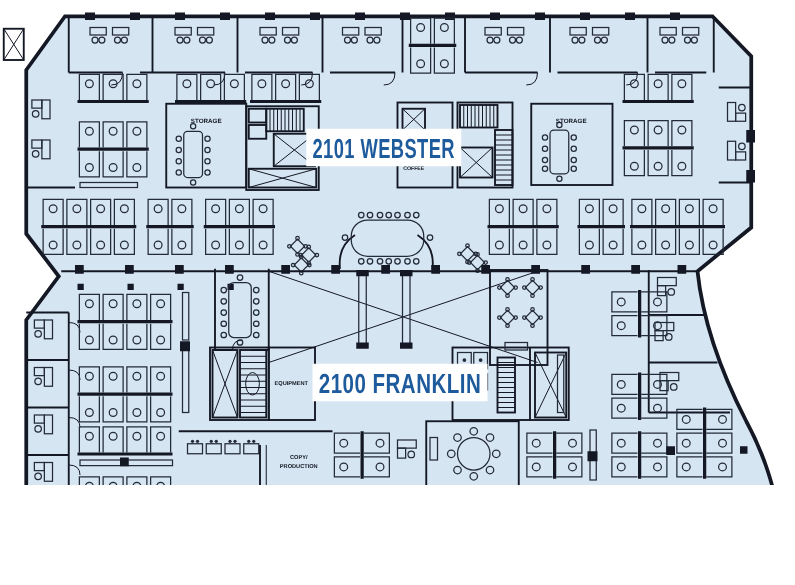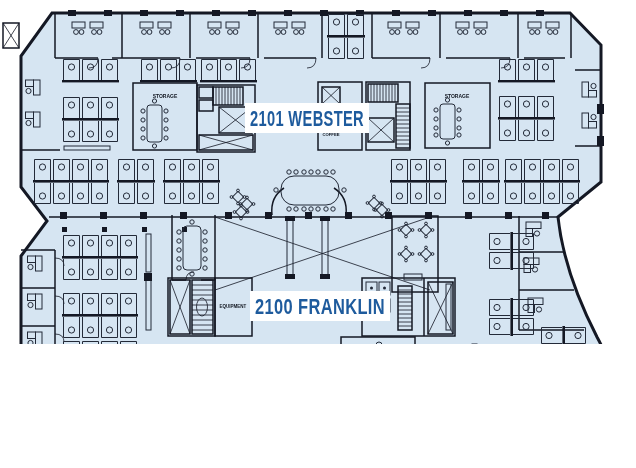--- a/index.html
+++ b/index.html
@@ -1,16 +1,16 @@
 <!DOCTYPE html>
 <html style="--background: #ffffff; --floor: #d6e5f2; --wall: #141824; --label_text: #1e5b9d; --label_bg: #ffffff;"><head>
 <meta charset="utf-8">
 <style>
   html,body{margin:0;padding:0;background:var(--background,#fff);}
-  #stage{width:636px;height:344px;position:relative;font-family:"Liberation Sans",sans-serif;}
+  #stage{width:636px;height:388px;position:relative;font-family:"Liberation Sans",sans-serif;}
   svg{display:block;}
   .floor{fill:var(--floor,#d6e5f2);stroke:var(--wall,#141824);stroke-width:3;stroke-linejoin:miter;}
   .w{fill:none;stroke:var(--wall,#141824);stroke-width:1.5;}
   .wt{fill:none;stroke:var(--wall,#141824);stroke-width:0.8;}
   .wb{fill:var(--background,#fff);stroke:var(--wall,#141824);stroke-width:1.5;}
   .f{fill:none;stroke:#232a38;stroke-width:1;}
   .ff{fill:#232a38;stroke:none;}
   .blk{fill:var(--wall,#141824);stroke:none;}
   .band{fill:var(--label_bg,#fff);}
   .title{fill:var(--label_text,#1e5b9d);font-family:"Liberation Sans",sans-serif;

